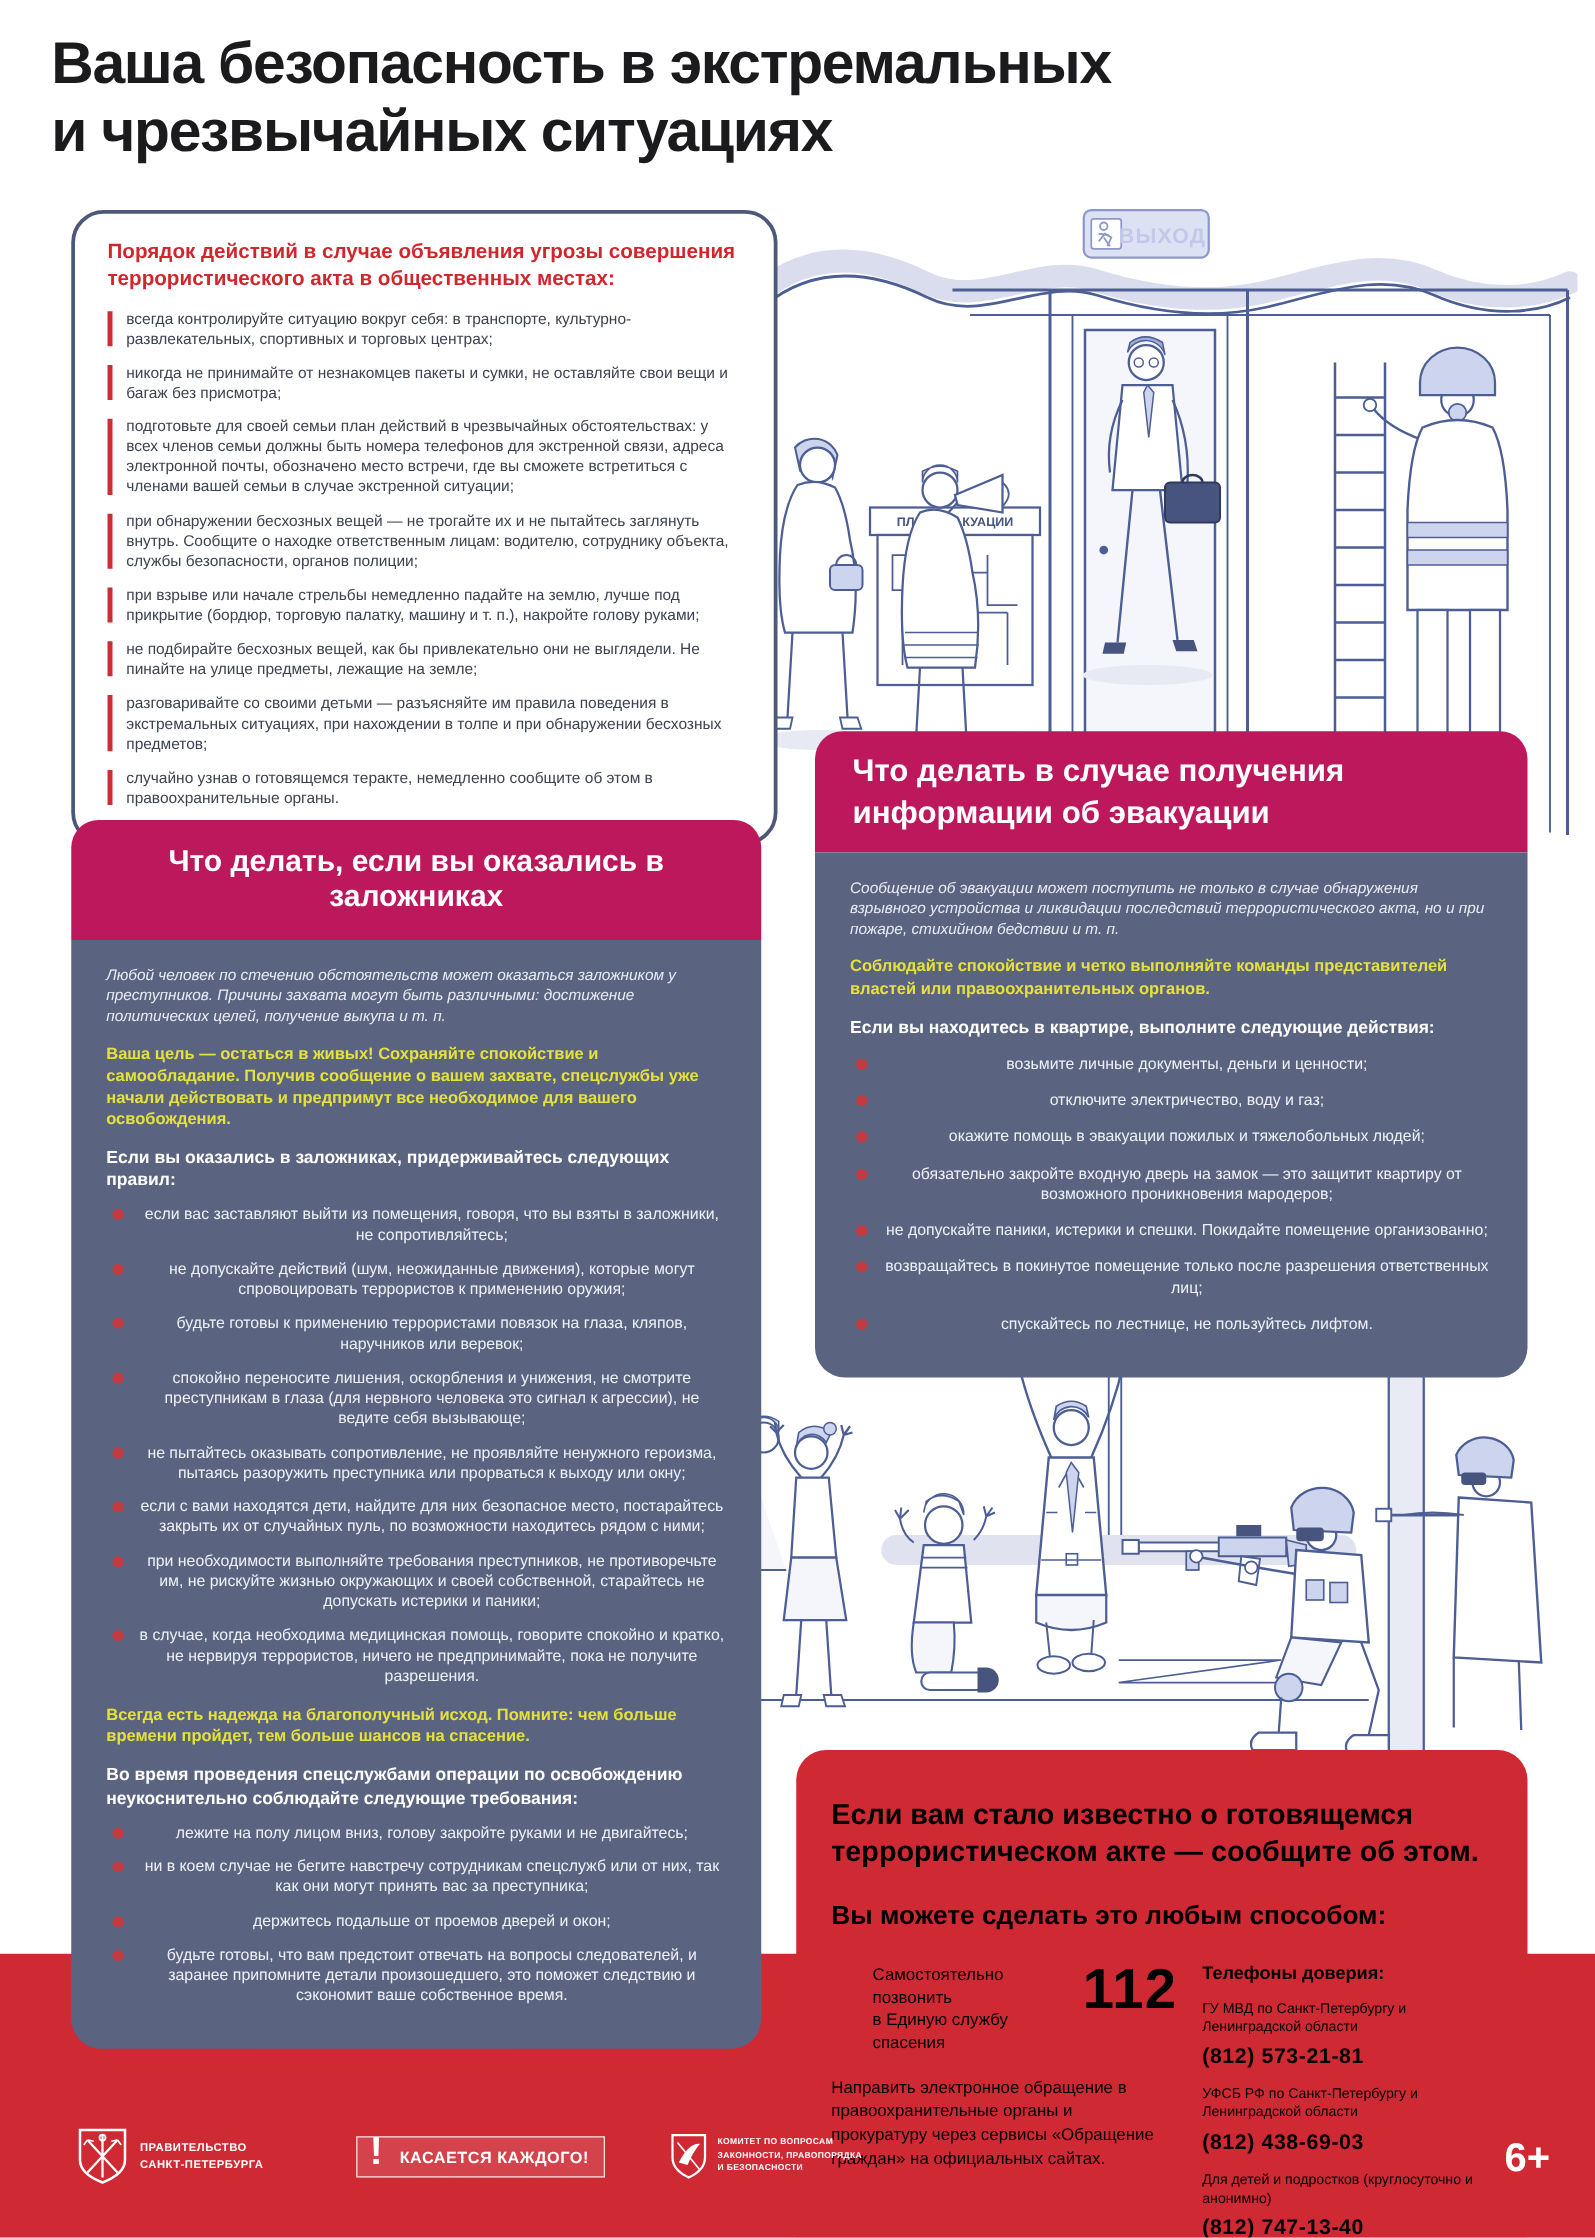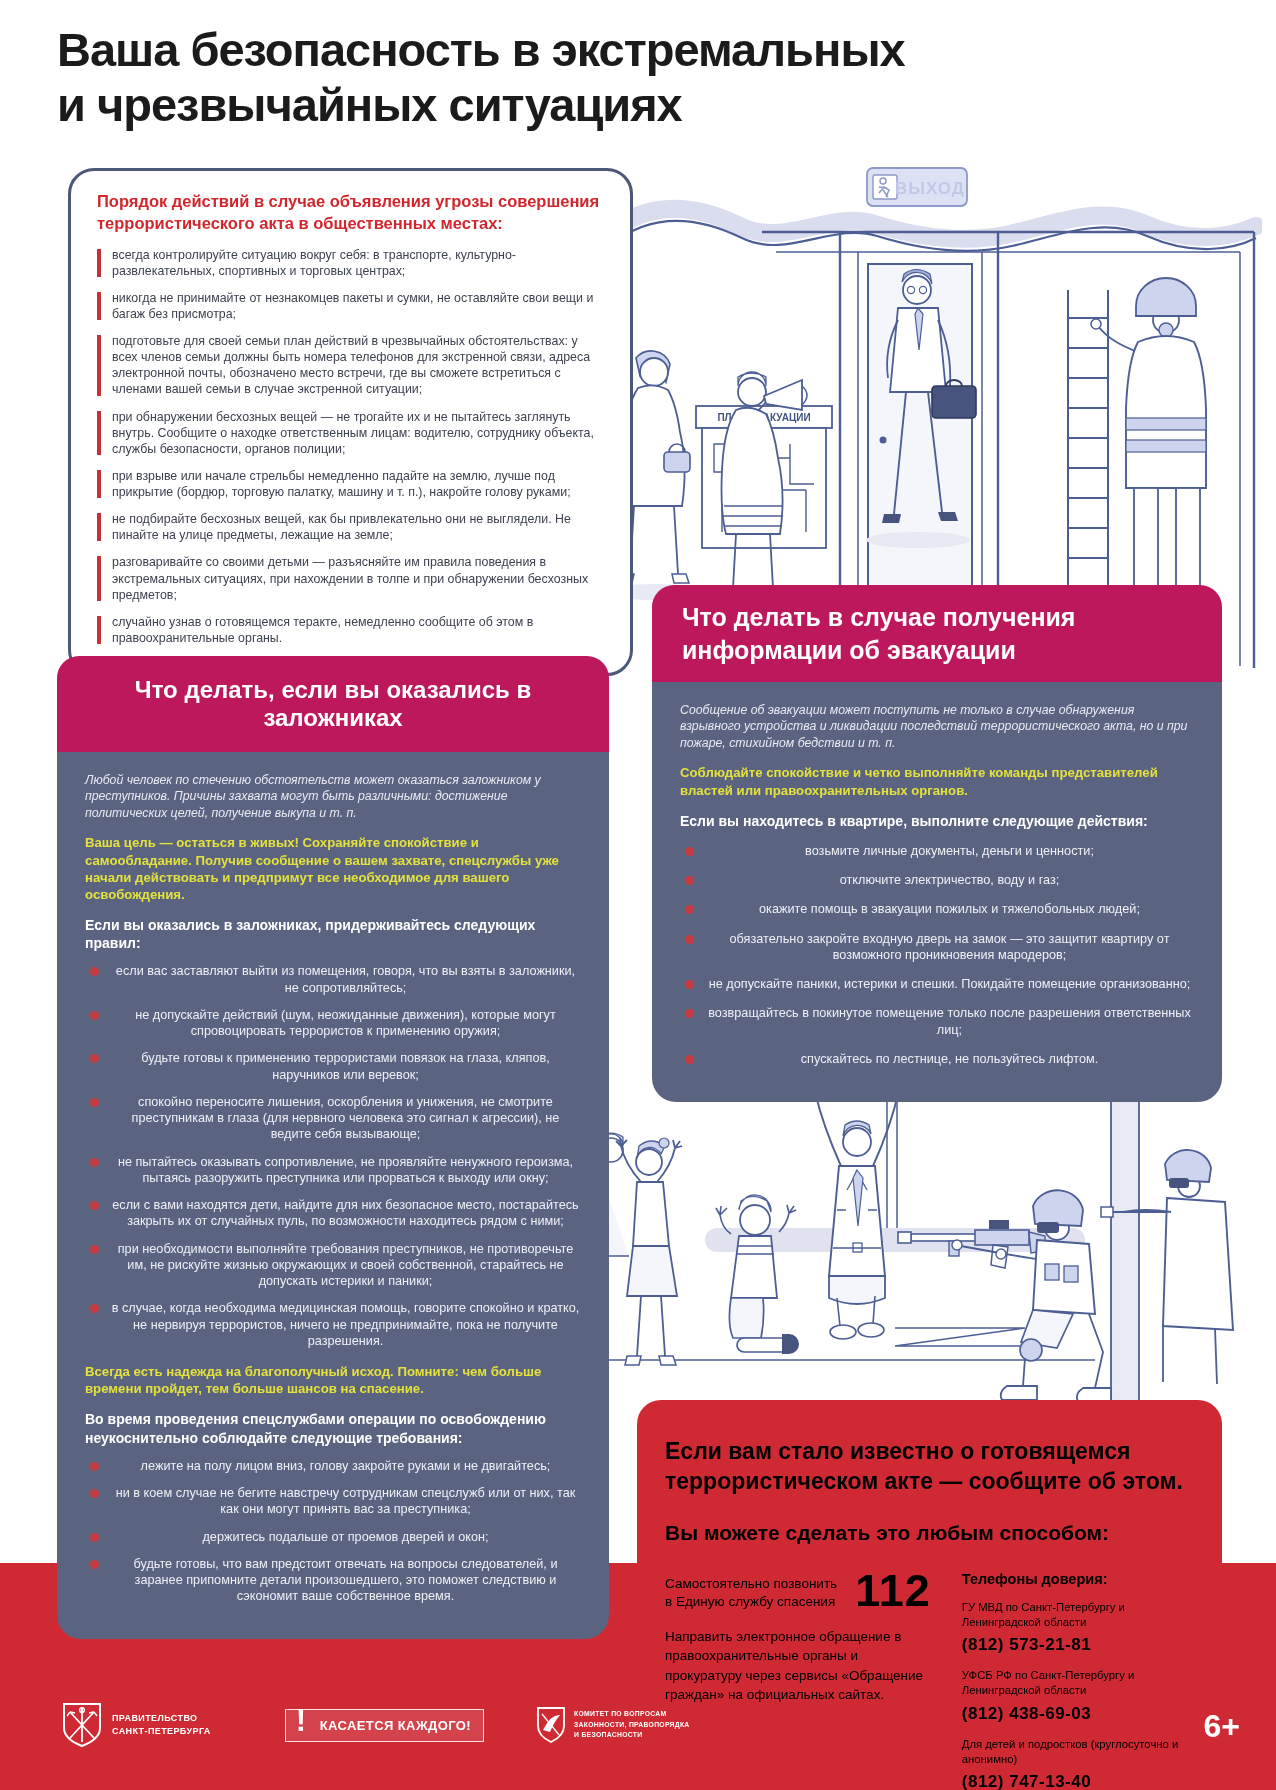--- a/index.html
+++ b/index.html
@@ -1,22 +1,22 @@
 <!DOCTYPE html>
 <html><head>
 <meta charset="utf-8">
 <style>
   html,body{margin:0;padding:0;background:#888;}
   .poster{position:relative;width:1276px;height:1790px;background:#ffffff;overflow:hidden;
           font-family:"Liberation Sans", sans-serif;margin:0 auto;}
   
-  .title{position:absolute;left:57px;top:22px;color:#1b1b1d;font-weight:800;
+  .title{position:absolute;left:41px;top:22px;color:#1b1b1d;font-weight:800;
          font-size:47px;line-height:1.18;letter-spacing:-1px;z-index:5;}
   
-  .box-outline{position:absolute;left:68px;top:168px;width:565px;box-sizing:border-box;
+  .box-outline{position:absolute;left:57px;top:168px;width:565px;box-sizing:border-box;
          background:#fff;border:3px solid #4b5878;border-radius:26px;
          padding:20px 26px 16px 26px;z-index:4;}
   .box-outline h2{margin:0 0 12px 0;color:#d2262e;font-size:16.5px;line-height:1.32;font-weight:800;}
   .bar-item{position:relative;margin:11px 0;padding-left:15px;font-size:12.4px;
          line-height:1.3;color:#3d4250;}
   .bar-item::before{content:"";position:absolute;left:0;top:2px;bottom:2px;width:4px;background:#c92f36;}
   
   .panel{position:absolute;z-index:4;}
   .panel-hostage{left:57px;top:656px;width:552px;}
   .panel-evac{left:652px;top:585px;width:570px;}
@@ -37,21 +37,21 @@
   #illus1{left:600px;top:140px;}
   #illus2{left:555px;top:1028px;}
   
   .footer-band{position:absolute;left:0;top:1563px;width:1276px;height:227px;background:#cf2a33;z-index:2;}
   .report{position:absolute;left:637px;top:1400px;width:585px;box-sizing:border-box;height:390px;
         background:#cf2a33;border-radius:24px 24px 0 0;padding:36px 28px 0 28px;color:#000000;z-index:3;}
   .report h2{margin:0;font-size:23px;line-height:1.32;font-weight:800;}
   .report .sub{margin:24px 0 0 0;font-size:21px;font-weight:800;}
   .report-cols{display:flex;margin-top:26px;}
   .col-call{width:292px;}
-  .call-row{display:flex;align-items:flex-end;}
+  .call-row{display:flex;align-items:flex-start;margin-left:33px;}
   .call-label{font-size:13.5px;line-height:1.35;}
   .big-number{font-size:45px;font-weight:800;line-height:0.9;margin-left:18px;letter-spacing:1px;}
   .online{margin-top:16px;font-size:13.5px;line-height:1.42;width:262px;}
   .col-hotlines{margin-left:20px;width:245px;}
   .hotlines-heading{font-weight:800;font-size:14.5px;margin:0;}
   .hotline-org{font-size:11.3px;line-height:1.35;margin-top:13px;}
   .hotline-phone{font-size:17px;font-weight:800;margin-top:5px;letter-spacing:0.5px;}
   
   .footer-logos{position:absolute;left:62px;top:1702px;display:flex;align-items:center;color:#fff;z-index:4;}
   .gov{display:flex;align-items:center;}

